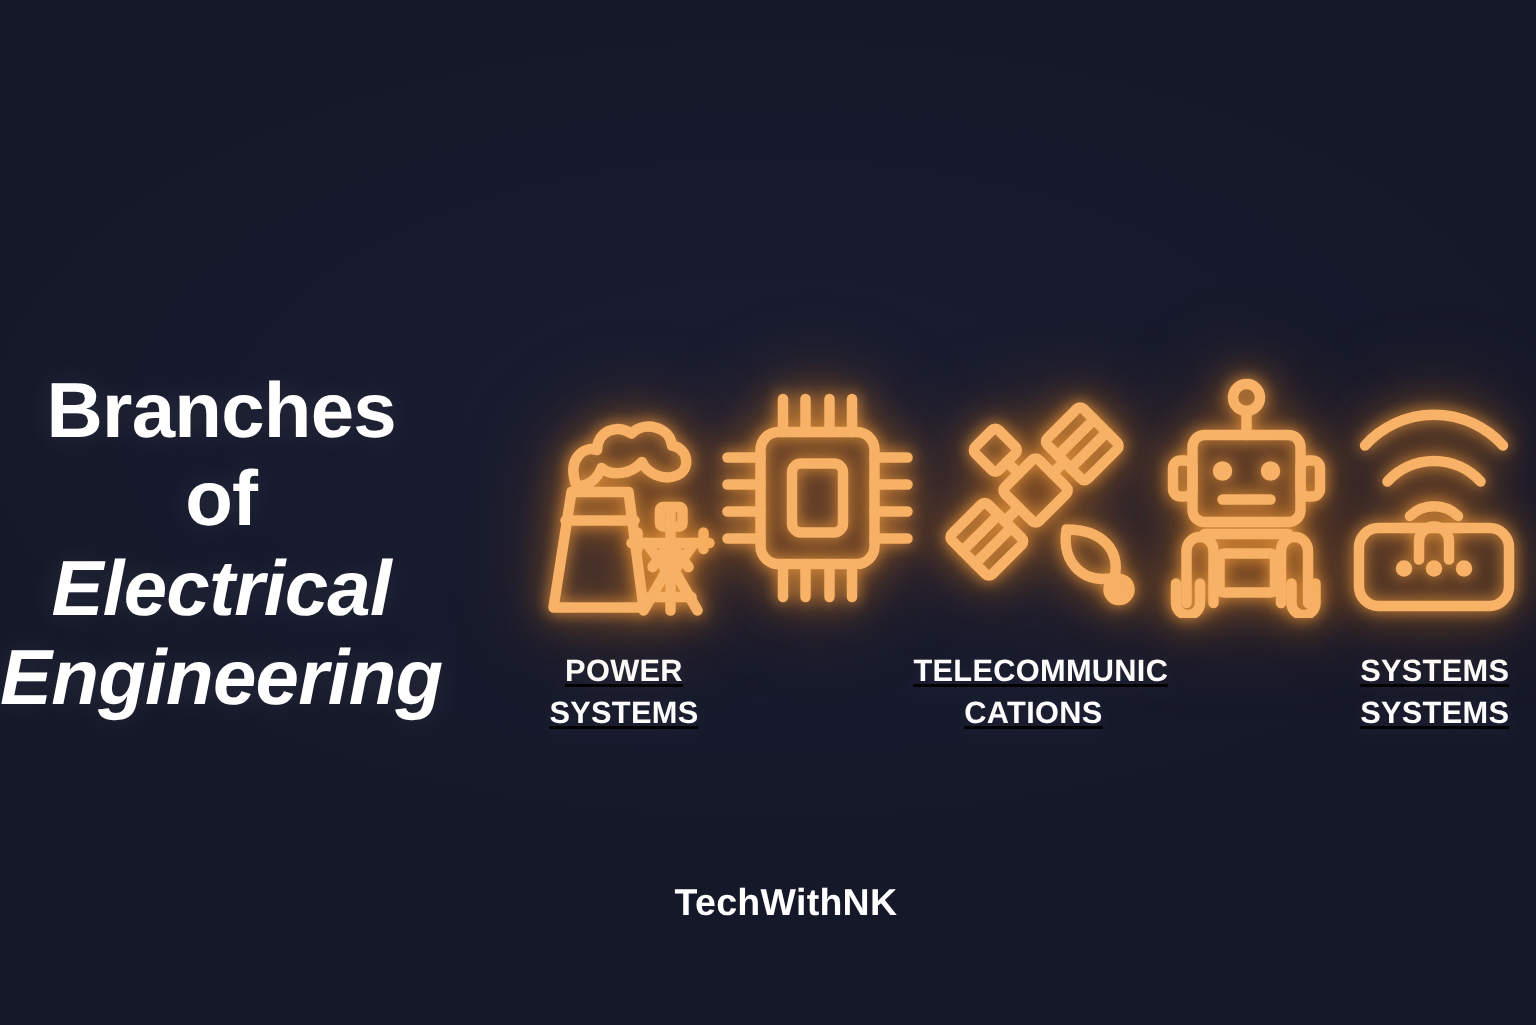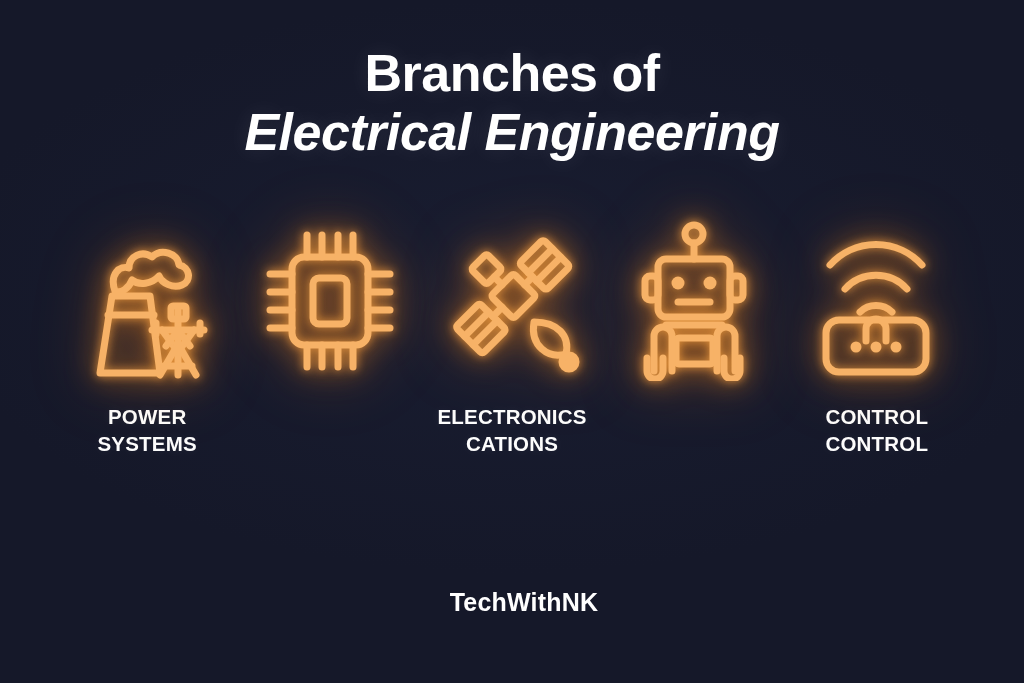--- a/index.html
+++ b/index.html
@@ -9,21 +9,21 @@
     font-family:"Liberation Sans", sans-serif;
     overflow:hidden;
     position:relative;
   }
   .poster {
     position:absolute;
     inset:0;
     background:
       radial-gradient(ellipse 80% 60% at 50% 42%, #191d31 0%, #151829 70%);
     display:flex;
-    flex-direction:column;
+    flex-direction:row;
     align-items:center;
   }
 
   
   .title {
     margin-top:44px;
     text-align:center;
     color:#ffffff;
     font-size:52px;
     font-weight:bold;
@@ -41,20 +41,21 @@
     justify-content:center;
     align-items:flex-start;
     gap:0px;
     padding:0 56px;
   }
   .cell {
     flex:1 1 0;
     display:flex;
     flex-direction:column;
     align-items:center;
+    text-decoration:underline;
   }
   .iconbox {
     height:160px;
     display:flex;
     align-items:center;
     justify-content:center;
   }
   svg.ico {
     filter:
       drop-shadow(0 0 5px rgba(247,160,64,0.85))
@@ -182,21 +183,21 @@
             <line x1="8" y1="65" x2="42" y2="65"></line>
             <line x1="8" y1="77" x2="42" y2="77"></line>
             <line x1="42" y1="71" x2="55" y2="71"></line>
           </g>
 
           <path d="M92 96 C116 96 128 110 124 128 C106 133 88 120 92 96 Z"></path>
           <circle class="fillv" cx="127" cy="136" r="5"></circle>
           <circle cx="127" cy="136" r="7"></circle>
         </svg>
       </div>
-      <div class="label">ELECTRONICS CATIONS</div>
+      <div class="label">TELECOMMUNIC CATIONS</div>
     </div>
 
     <div class="cell">
       <div class="iconbox">
         <svg class="ico" width="125" height="160" viewBox="0 0 125 160">
 
           <circle cx="62" cy="13" r="9"></circle>
           <line x1="62" y1="22" x2="62" y2="38"></line>
 
           <rect x="26" y="38" width="72" height="58" rx="8"></rect>
@@ -232,20 +233,20 @@
 
           <path d="M52 118 L52 106 A10 10 0 0 1 72 106 L72 118"></path>
 
           <rect x="12" y="97" width="100" height="52" rx="13"></rect>
 
           <circle class="fillv" cx="42" cy="124" r="5.5"></circle>
           <circle class="fillv" cx="62" cy="124" r="5.5"></circle>
           <circle class="fillv" cx="82" cy="124" r="5.5"></circle>
         </svg>
       </div>
-      <div class="label">CONTROL CONTROL</div>
+      <div class="label">SYSTEMS SYSTEMS</div>
     </div>
 
   </div>
 
   <div class="footer">TechWithNK</div>
 
 </div>
 
 </body></html>

